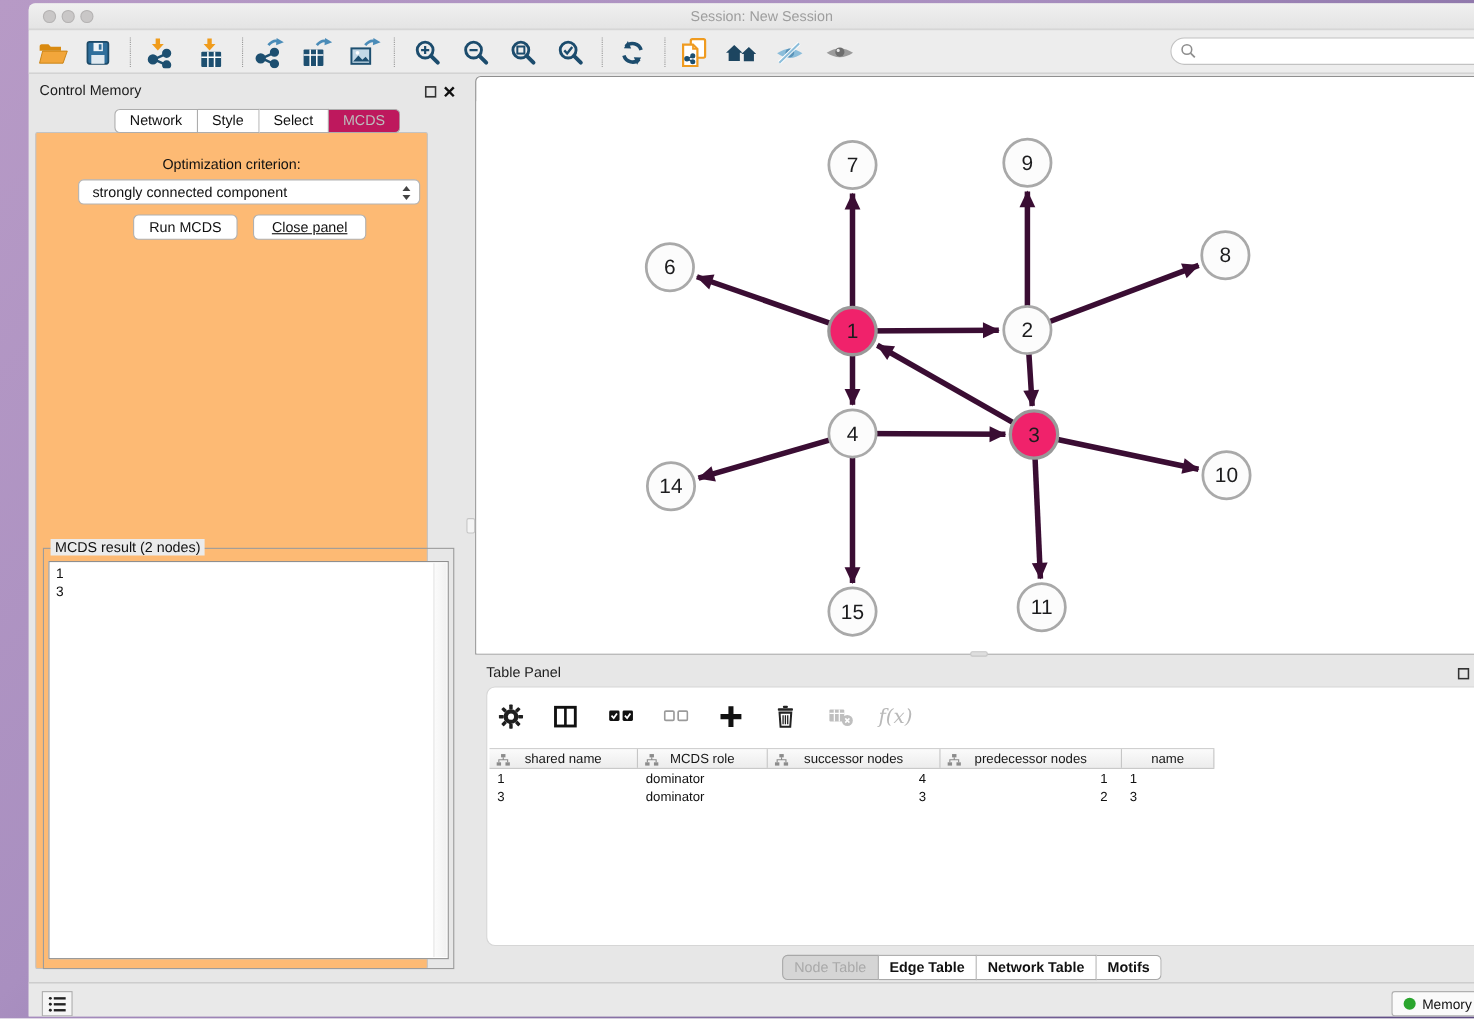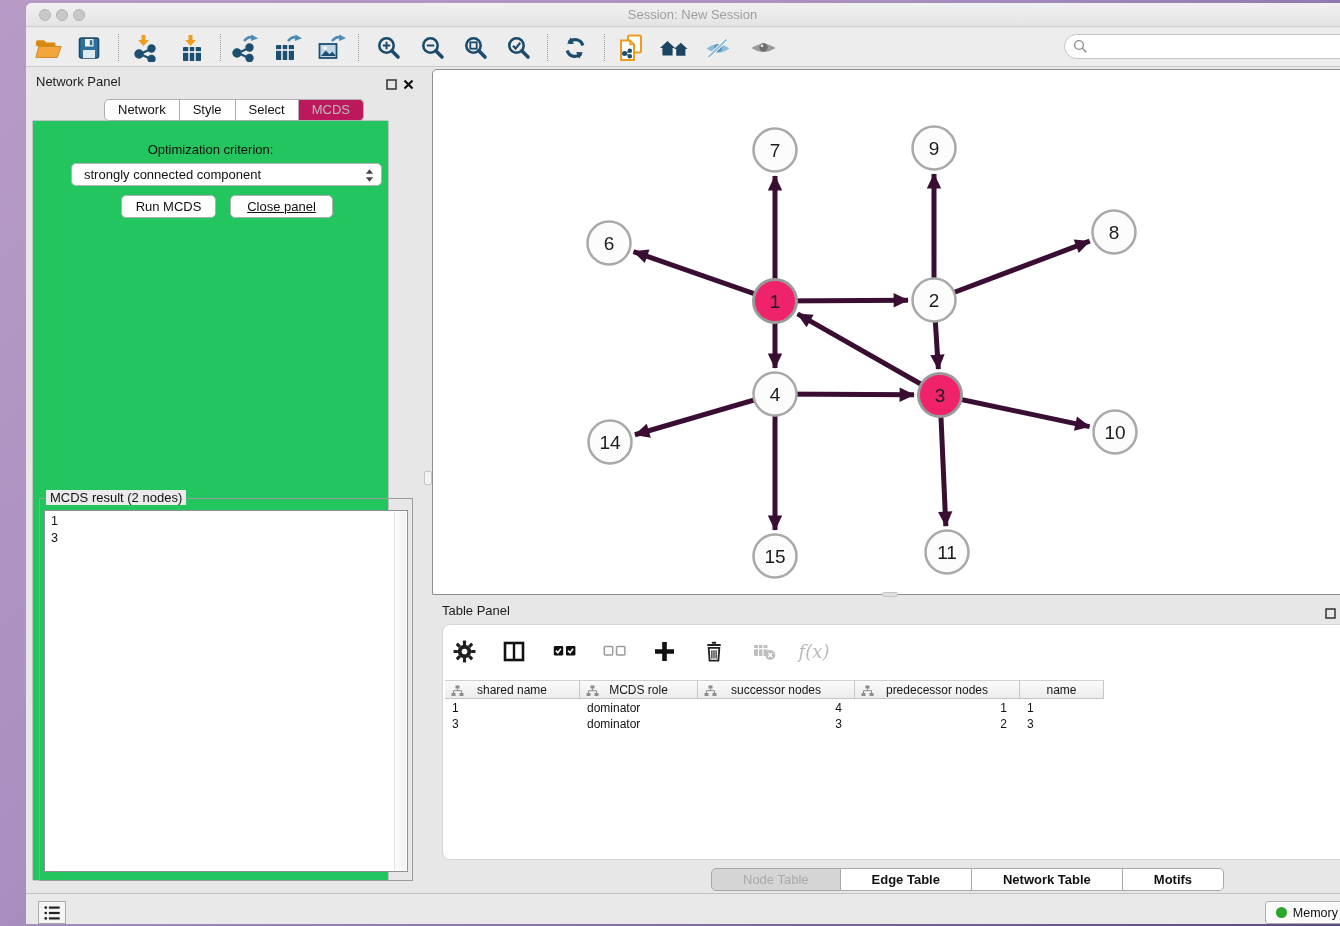--- a/index.html
+++ b/index.html
@@ -32,21 +32,21 @@
   
   .cp-title { position:absolute; left:10px; top:71px; font-size:13px; color:#1c1c1c; }
   .panel-ctl { position:absolute; top:73px; width:12px; height:12px; }
   .cp-tabs { position:absolute; left:78px; top:96px; display:flex; z-index:3; }
   .cp-tab { height:22px; line-height:20px; padding:0 13px; font-size:13px; color:#111;
             background:#fff; border:1px solid #adadad; border-left:none; }
   .cp-tab:first-child { border-left:1px solid #adadad; border-radius:5px 0 0 5px; }
   .cp-tab:last-child { border-radius:0 5px 5px 0; }
   .cp-tab.sel { background:#be185d; color:#bdbdbd; }
   .cp-body { position:absolute; left:6px; top:117px; width:357px; height:761px;
-             background:#22c55e; border:1px solid #c3c3c3; border-radius:2px; }
+             background:#fdba74; border:1px solid #c3c3c3; border-radius:2px; }
   .opt-label { position:absolute; left:0; width:100%; top:21px; text-align:center;
                font-size:13px; color:#111; }
   .criterion { position:absolute; left:38px; top:42px; width:311px; height:23px; background:#fff;
                border:1px solid #b3b3b3; border-radius:5px; font-size:13px; color:#111;
                line-height:21px; padding-left:12px; }
   .criterion svg { position:absolute; right:7px; top:4px; }
   .btn { position:absolute; height:23px; background:#fff; border:1px solid #b0b0b0;
          border-radius:5px; font-size:13px; color:#111; text-align:center; line-height:21px; }
   .fieldset { position:absolute; left:6px; top:377px; width:374px; height:383px;
               border:1px solid #9c9c9c; }
@@ -92,21 +92,21 @@
                 border-bottom:1px solid #c4c4c4; }
   .th { position:relative; height:100%; border-right:1px solid #c6c6c6; font-size:12px;
         color:#161616; display:flex; align-items:center; justify-content:center; }
   .th svg { position:absolute; left:6px; top:4px; }
   .tbl-row { position:absolute; left:2px; height:16px; display:flex; font-size:12px; color:#111; }
   .td { height:100%; line-height:16px; }
   .td.left { text-align:left; padding-left:7px; }
   .td.right { text-align:right; padding-right:13px; }
 
   .tp-tabs { position:absolute; left:685px; top:865px; display:flex; z-index:3; }
-  .tp-tab { height:23px; line-height:21px; padding:0 31px; font-size:13px; color:#111;
+  .tp-tab { height:23px; line-height:21px; padding:0 10px; font-size:13px; color:#111;
             background:#fff; border:1px solid #a8a8a8; border-left:none; font-weight:bold; }
   .tp-tab:first-child { border-left:1px solid #a8a8a8; border-radius:5px 0 0 5px; }
   .tp-tab:last-child { border-radius:0 5px 5px 0; }
   .tp-tab.sel { background:#d5d5d5; color:#a9a9a9; font-weight:normal; }
 
   
   .statusbar { position:absolute; left:0; top:890px; width:100%; height:31px;
                background:#e9e9e9; border-top:1px solid #c2c2c2; }
   .sb-list { position:absolute; left:12px; top:7px; width:28px; height:23px; background:#f5f5f5;
              border:1px solid #ababab; display:flex; align-items:center; justify-content:center; }
@@ -276,21 +276,21 @@
 
     <div class="searchbox">
       <svg width="15" height="15" viewBox="0 0 15 15">
         <circle cx="6" cy="6" r="4.4" fill="none" stroke="#8e8e8e" stroke-width="1.4"></circle>
         <line x1="9.3" y1="9.3" x2="13.2" y2="13.2" stroke="#8e8e8e" stroke-width="1.6"></line>
       </svg>
       <input type="text" placeholder="" style="">
     </div>
   </div>
 
-  <div class="cp-title">Network Panel</div>
+  <div class="cp-title">Control Memory</div>
   <span class="panel-ctl" style="left:360px">
     <svg width="11" height="11" viewBox="0 0 11 11">
           <rect x="1" y="1" width="9" height="9" fill="none" stroke="#333" stroke-width="1.5"></rect>
         </svg>
   </span>
   <span class="panel-ctl" style="left:377px">
     <svg width="11" height="11" viewBox="0 0 11 11">
           <path d="M1.5,1.5 L9.5,9.5 M9.5,1.5 L1.5,9.5" stroke="#111" stroke-width="2.2"></path>
         </svg>
   </span>

